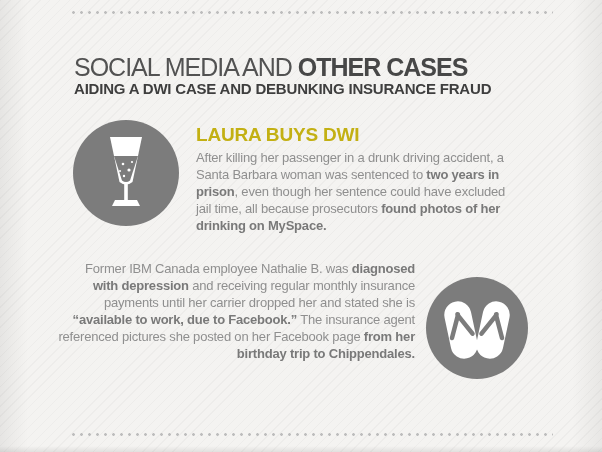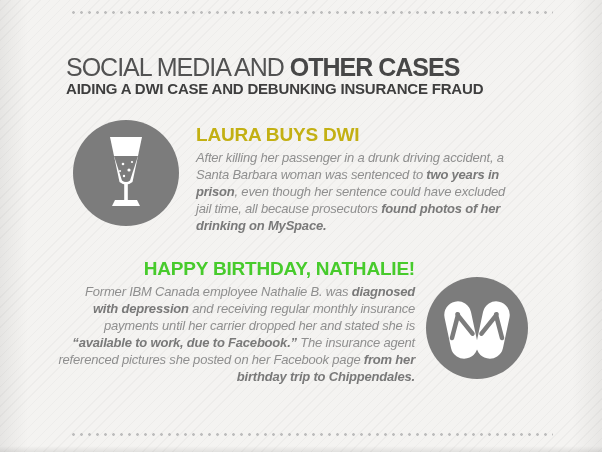--- a/index.html
+++ b/index.html
@@ -32,21 +32,21 @@
   }
   .dots{
     position:absolute;left:72px;width:481px;height:3px;
     color:var(--dot-color,#bdbdbd);
     background-image:radial-gradient(circle at 1.5px 1.5px, currentColor 1.1px, rgba(0,0,0,0) 1.6px);
     background-size:8px 3px;background-repeat:repeat-x;
   }
   .dots.top{top:11px;}
   .dots.bottom{top:433px;}
 
-  header{position:absolute;left:66px;top:54px;}
+  header{position:absolute;left:74px;top:54px;}
   h1{
     margin:0;font-size:25px;line-height:26px;font-weight:400;
     color:var(--title-text,#4f4f4f);letter-spacing:-1px;white-space:nowrap;
   }
   h1 strong{font-weight:700;color:var(--title-bold-text,#474747);}
   h2{
     margin:3px 0 0 0;font-size:15px;line-height:12px;font-weight:700;
     color:var(--subtitle-text,#3e3e3e);letter-spacing:-0.2px;white-space:nowrap;
   }
 
@@ -59,21 +59,21 @@
   .case-text{position:absolute;}
   .case-text h3{
     margin:0 0 5px 0;font-size:19px;line-height:18px;font-weight:700;
     letter-spacing:-0.2px;white-space:nowrap;
   }
   .case-dwi-text{left:196px;top:126px;width:326px;text-align:left;}
   .case-dwi-text h3{color:var(--accent-yellow,#c3b013);}
   .case-nat-text{left:58px;top:260px;width:357px;text-align:right;}
   .case-nat-text h3{color:var(--accent-green,#47cb2c);}
   .case-text p{
-    margin:0;font-size:13px;line-height:17px;font-style:italic;
+    margin:0;font-size:13px;line-height:17px;
     color:var(--body-text,#8f8f8f);letter-spacing:-0.2px;
   }
   .case-text p .b{font-weight:700;color:var(--body-text-bold,#797979);}
 
   .dwi-icon{left:73px;top:120px;}
   .nat-icon{left:426px;top:277px;}
 </style>
 </head>
 <body>
 
@@ -108,21 +108,20 @@
 
       <path d="M42 80 L64 80 L67 86 L39 86 Z" fill="#ffffff"></path>
     </svg>
   </div>
   <div class="case-text case-dwi-text">
     <h3>LAURA BUYS DWI</h3>
     <p><span>After killing her passenger in a drunk driving accident, a Santa Barbara woman was sentenced to </span><span class="b">two years in prison</span><span>, even though her sentence could have excluded jail time, all because prosecutors </span><span class="b">found photos of her drinking on MySpace.</span></p>
   </div>
 
   <div class="case-text case-nat-text">
-    <h3>HAPPY BIRTHDAY, NATHALIE!</h3>
     <p><span>Former IBM Canada employee Nathalie B. was </span><span class="b">diagnosed with depression</span><span> and receiving regular monthly insurance payments until her carrier dropped her and stated she is </span><span class="b">“available to work, due to Facebook.”</span><span> The insurance agent referenced pictures she posted on her Facebook page </span><span class="b">from her birthday trip to Chippendales.</span></p>
   </div>
   <div class="icon-circle nat-icon">
     <svg width="102" height="102" viewBox="0 0 102 102">
       <circle class="icon-bg" cx="51" cy="51" r="51"></circle>
 
       <g transform="translate(35,53) rotate(-12)">
         <rect x="-13.5" y="-29" width="27" height="58" rx="13.5" fill="#ffffff"></rect>
         <path class="icon-gray-stroke" d="M0 -15 L-10.5 6 M0 -15 L10.5 6" stroke-width="4.5" stroke-linecap="round"></path>
         <circle class="icon-gray" cx="0" cy="-16" r="2.4"></circle>

